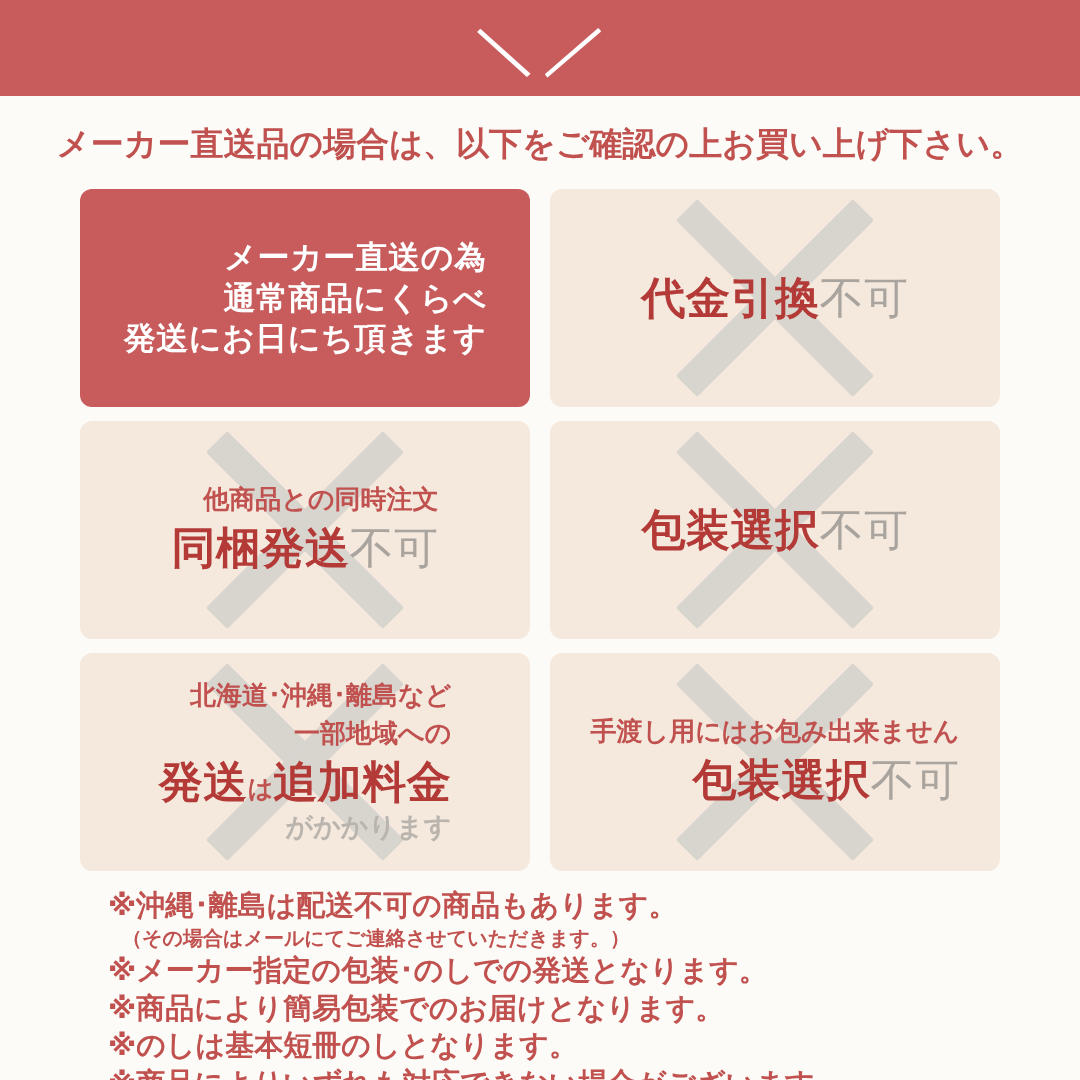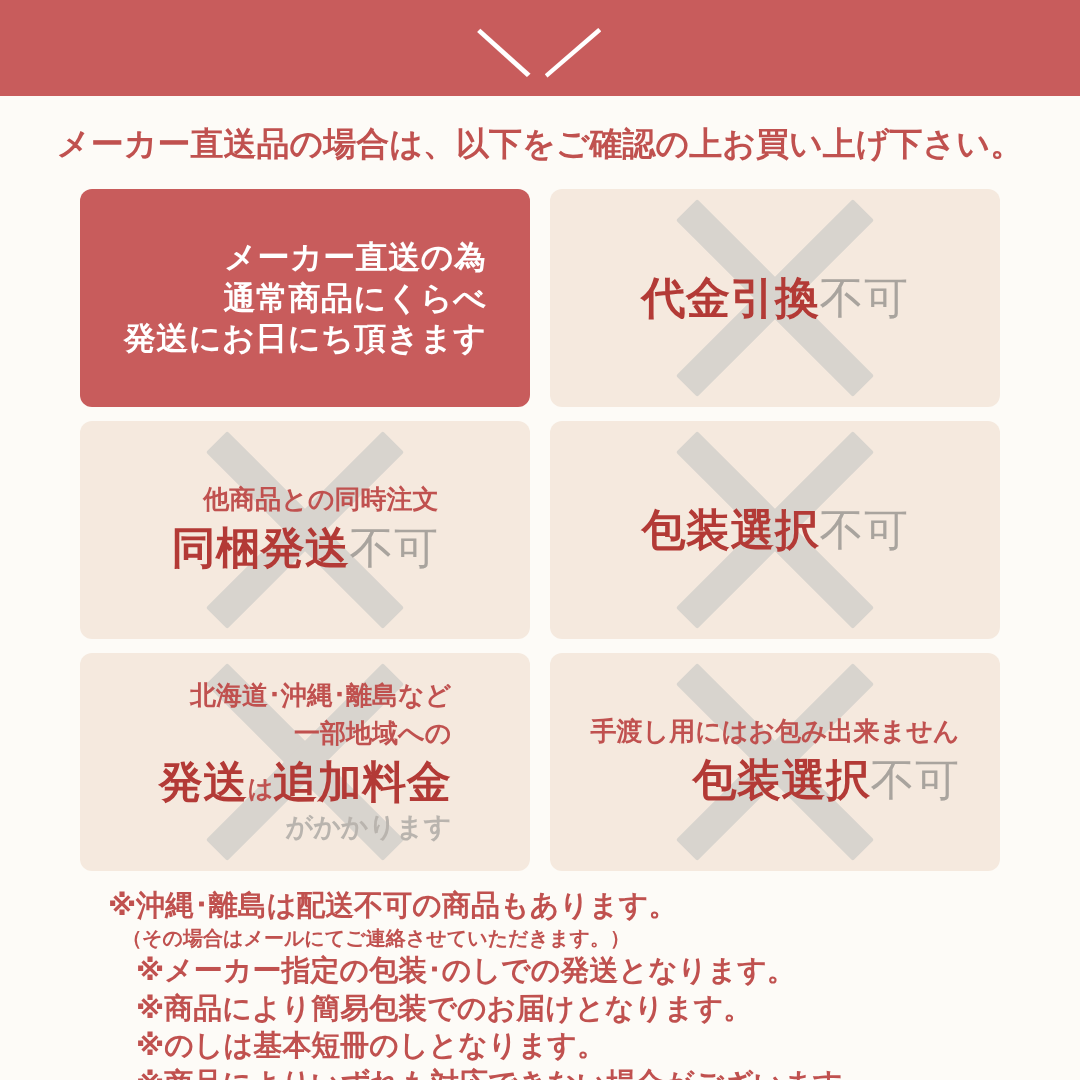--- a/index.html
+++ b/index.html
@@ -152,21 +152,21 @@
 
   
   .notes {
     margin: 16px 0 0 0;
     padding-left: 108px;
     color: #c0514f;
     font-weight: bold;
   }
   .notes .n1 { font-size: 29px; line-height: 1.30; margin-top: 8px; }
   .notes .n2 { font-size: 20px; line-height: 1.36; padding-left: 14px; font-family: Liberation Serif, serif; }
-  .notes .n3 { font-size: 29px; line-height: 1.30; margin-left: 28px; }
+  .notes .n3 { font-size: 29px; line-height: 1.30; }
 </style>
 </head>
 <body>
 
 <div class="page">
 
   <div class="banner">
     <span class="slash left">＼</span>
     <span class="slash right">／</span>
   </div>

